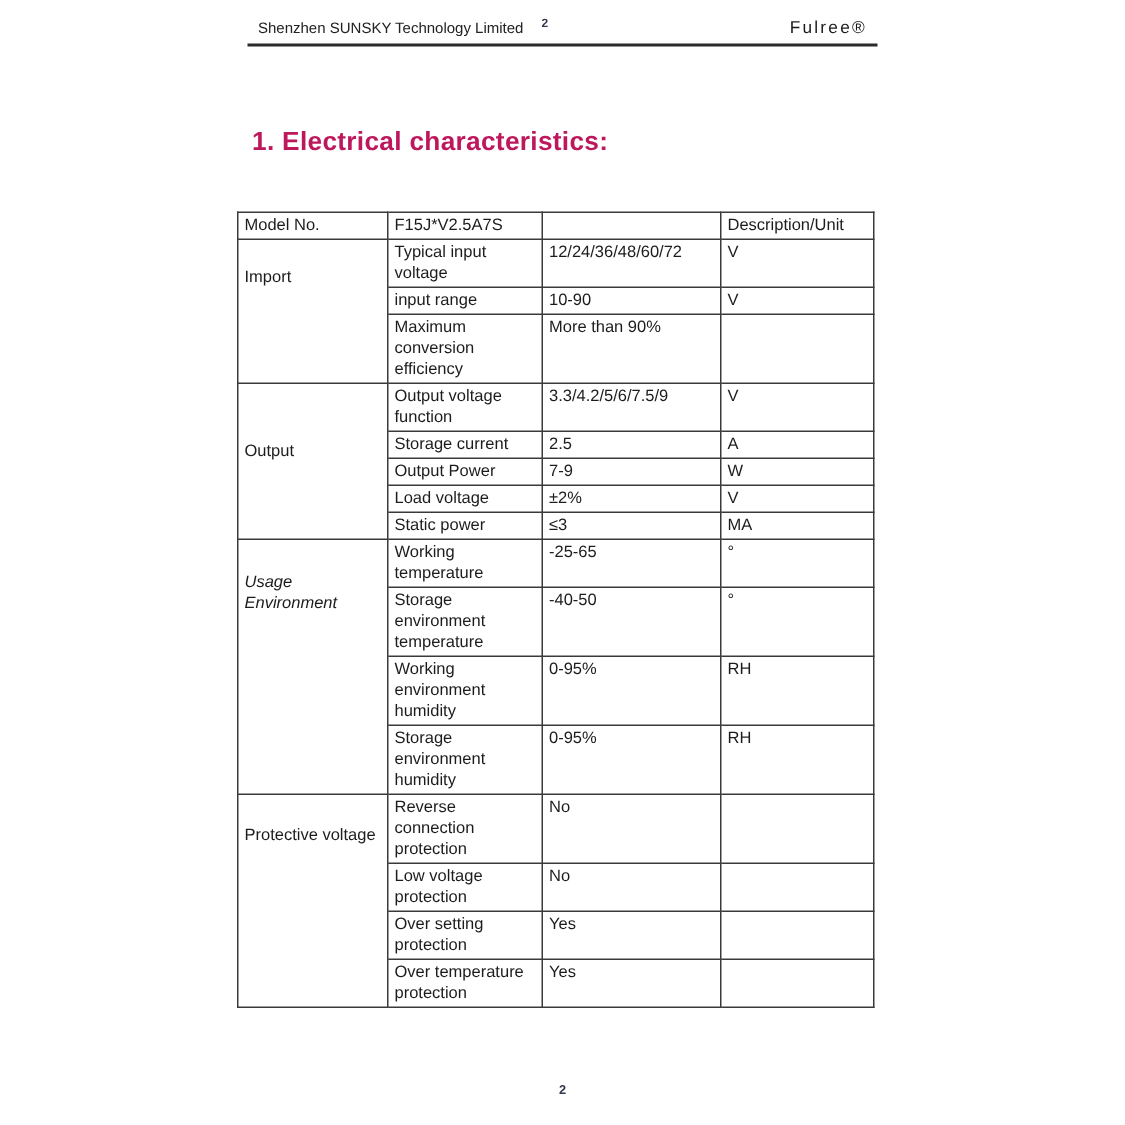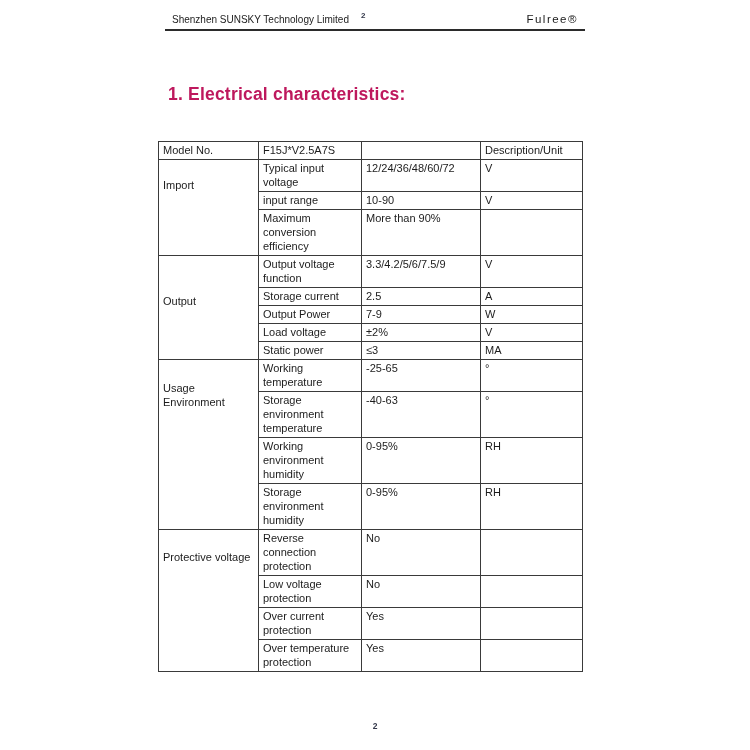--- a/index.html
+++ b/index.html
@@ -83,21 +83,21 @@
   }
   table.spec thead th {
     height: 14px;
   }
   td.group-cell {
     text-align: center;
     vertical-align: top;
   }
   td.group-cell.g0 { padding-top: 18px; }
   td.group-cell.g1 { padding-top: 38px; }
-  td.group-cell.g2 { padding-top: 21px; }
+  td.group-cell.g2 { padding-top: 21px; font-style: italic; }
   td.group-cell.g3 { padding-top: 20px; }
   td.param-cell { }
   td.value-cell { }
   td.unit-cell { }
 
   
   .page-footer {
     position: absolute;
     left: 0;
     top: 721px;
@@ -179,21 +179,21 @@
         <td class="unit-cell">MA</td>
       </tr>
       <tr>
         <td rowspan="4" class="group-cell g2">Usage Environment</td>
         <td class="param-cell">Working temperature</td>
         <td class="value-cell">-25-65</td>
         <td class="unit-cell">°</td>
       </tr>
       <tr>
         <td class="param-cell">Storage environment temperature</td>
-        <td class="value-cell">-40-63</td>
+        <td class="value-cell">-40-50</td>
         <td class="unit-cell">°</td>
       </tr>
       <tr>
         <td class="param-cell">Working environment humidity</td>
         <td class="value-cell">0-95%</td>
         <td class="unit-cell">RH</td>
       </tr>
       <tr>
         <td class="param-cell">Storage environment humidity</td>
         <td class="value-cell">0-95%</td>
@@ -204,21 +204,21 @@
         <td class="param-cell">Reverse connection protection</td>
         <td class="value-cell">No</td>
         <td class="unit-cell"></td>
       </tr>
       <tr>
         <td class="param-cell">Low voltage protection</td>
         <td class="value-cell">No</td>
         <td class="unit-cell"></td>
       </tr>
       <tr>
-        <td class="param-cell">Over current protection</td>
+        <td class="param-cell">Over setting protection</td>
         <td class="value-cell">Yes</td>
         <td class="unit-cell"></td>
       </tr>
       <tr>
         <td class="param-cell">Over temperature protection</td>
         <td class="value-cell">Yes</td>
         <td class="unit-cell"></td>
       </tr>
     </tbody>
 </table>

